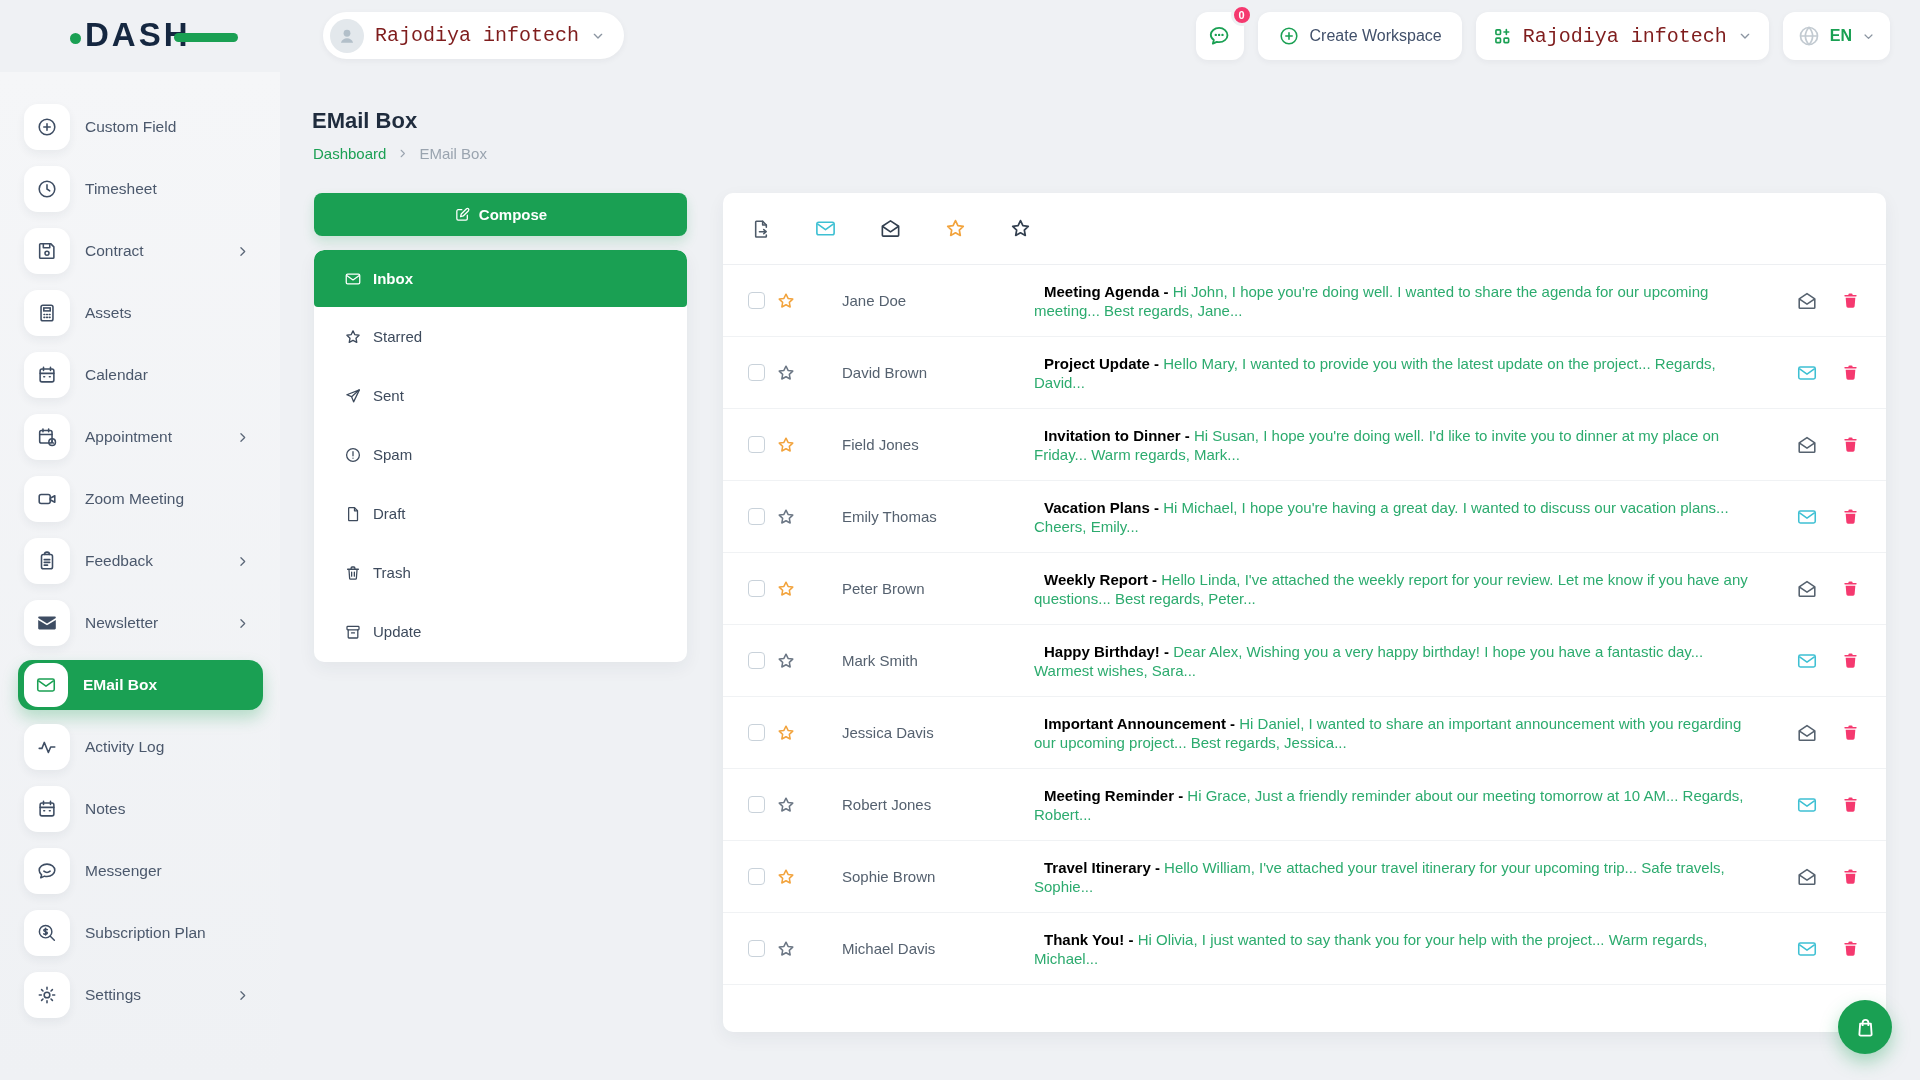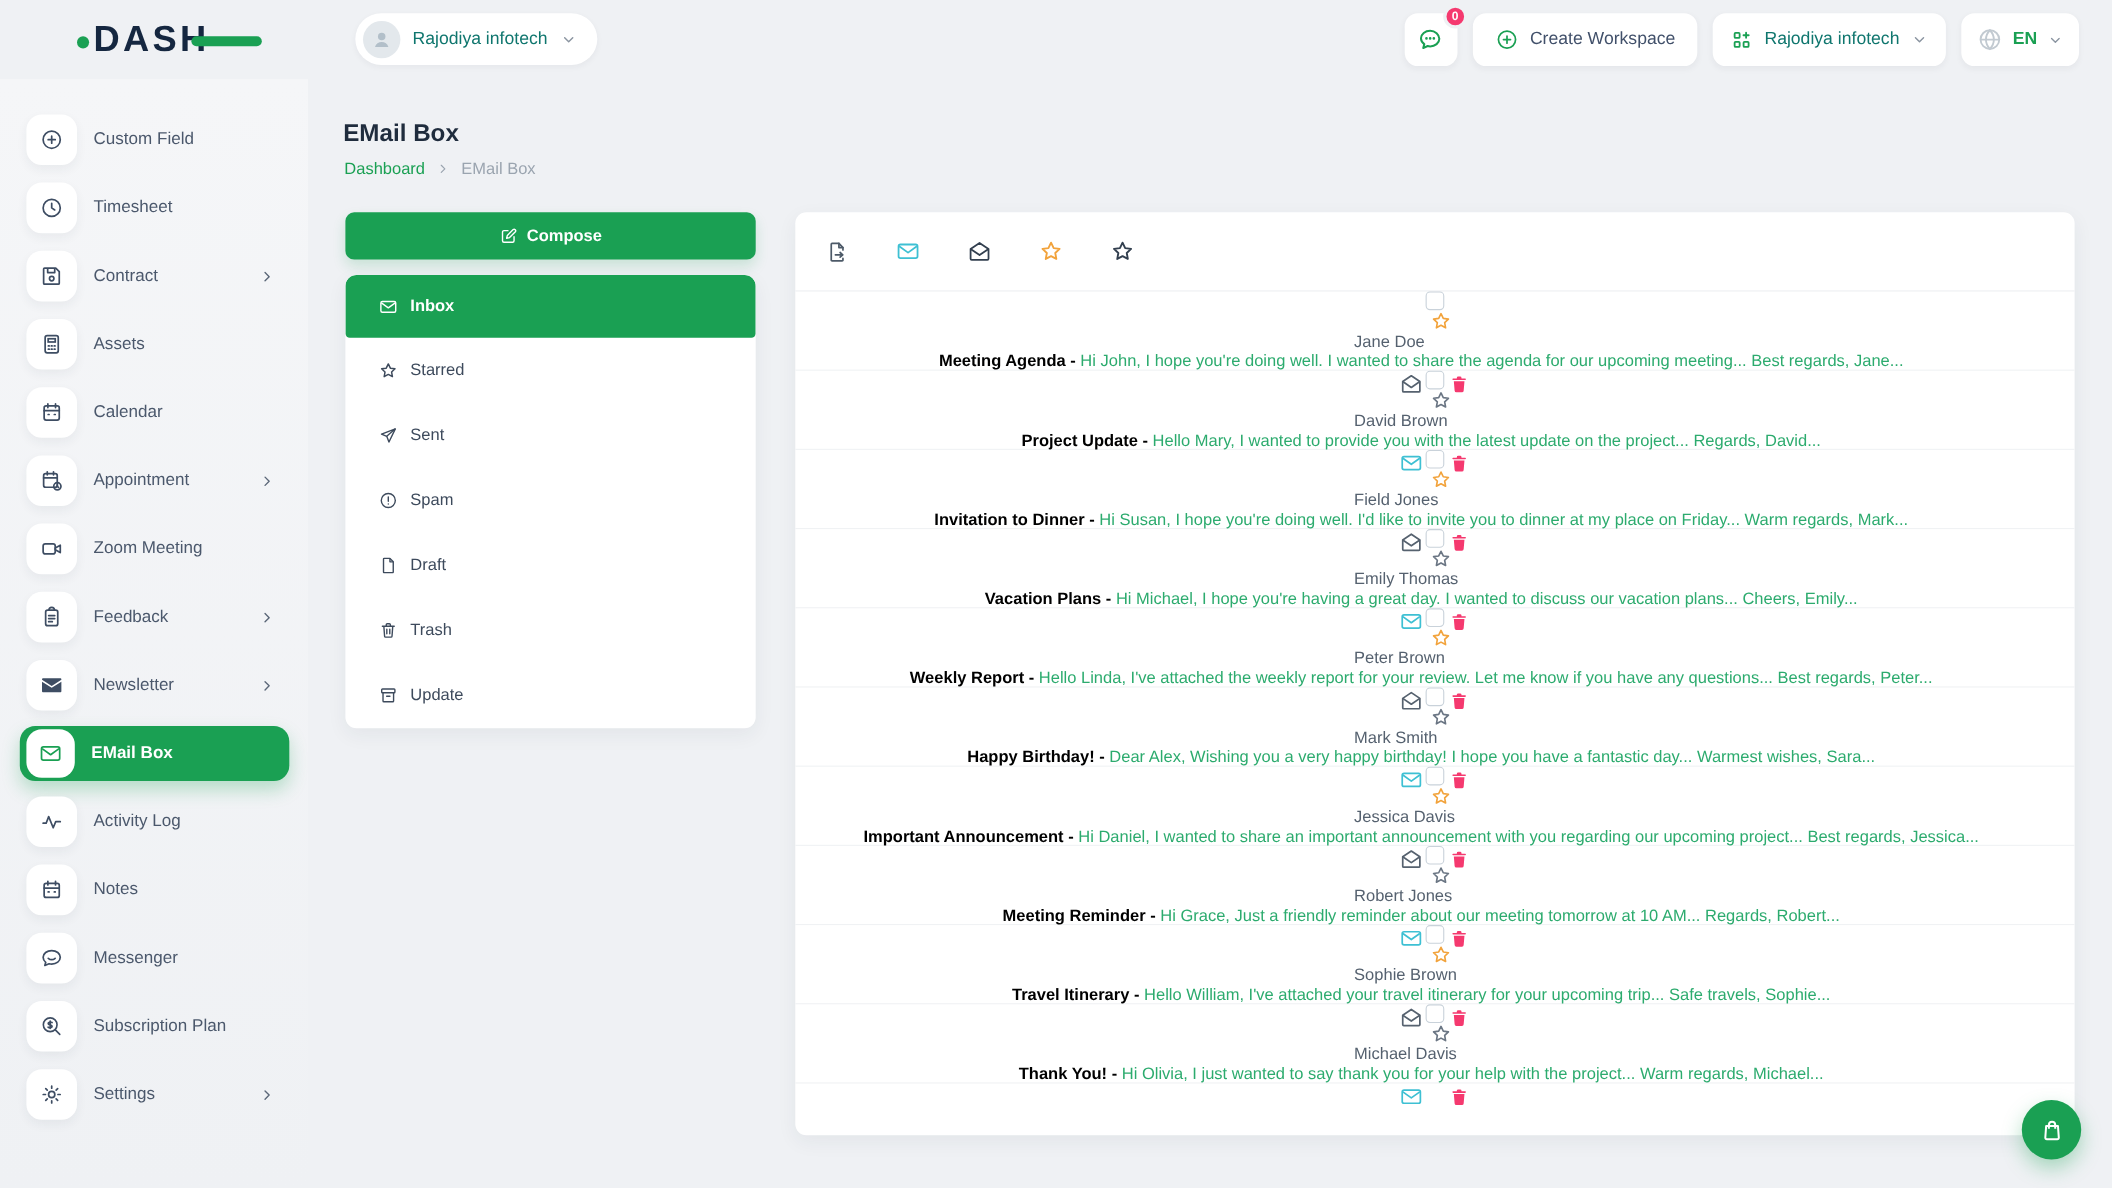--- a/index.html
+++ b/index.html
@@ -10,21 +10,21 @@
   
   .header { position:absolute; top:0; left:0; right:0; height:72px; }
   .logo { position:absolute; left:72px; top:16px; width:150px; height:40px; }
   .logo-dot { position:absolute; left:-2px; top:17px; width:11px; height:11px; border-radius:50%; background:#1aa053; }
   .logo-text { position:absolute; left:13px; top:0; font-size:33px; font-weight:800; letter-spacing:3px; color:#152740; }
   .logo-dash { position:absolute; right:-16px; top:17px; width:64px; height:9px; border-radius:5px; background:#1aa053; }
 
   .pill { background:#fff; border-radius:12px; display:flex; align-items:center; box-shadow:0 2px 6px rgba(32,44,62,.05); }
   .user-pill { position:absolute; left:323px; top:12px; height:47px; padding:0 18px 0 7px; border-radius:24px; gap:11px; }
   .avatar { width:34px; height:34px; border-radius:50%; background:#e3e8ec; display:flex; align-items:center; justify-content:center; color:#b2bfc9; }
-  .pill-label { font-size:16px; color:#0f766e; }
+  .pill-label { font-size:20px; color:#7f1d1d;font-family:Liberation Mono, monospace; }
   .chev { color:#8b95a1; display:flex; }
 
   .header-right { position:absolute; right:30px; top:12px; display:flex; gap:14px; align-items:center; }
   .chat-btn { position:relative; width:48px; height:48px; border-radius:12px; background:#fff; box-shadow:0 2px 6px rgba(32,44,62,.05); display:flex; align-items:center; justify-content:center; color:#1aa053; }
   .chat-badge { position:absolute; top:-8px; right:-9px; min-width:22px; height:22px; border-radius:11px; background:#f5396f; color:#fff; font-size:11px; font-weight:700; display:flex; align-items:center; justify-content:center; border:3px solid #eff1f4; }
   .btn-ws { height:48px; padding:0 20px; gap:10px; font-size:16px; color:#41506a; }
   .btn-ws .plus { color:#1aa053; display:flex; }
   .ws-pill { height:48px; padding:0 16px; gap:10px; font-size:16px; color:#3d4c60; }
   .ws-pill .grid { color:#1aa053; display:flex; }
   .lang-pill { height:48px; padding:0 14px; gap:9px;justify-content:flex-end; }
@@ -60,21 +60,21 @@
 
   .mail-card { position:absolute; left:443px; top:121px; width:1163px; height:839px; background:#fff; border-radius:10px; box-shadow:0 6px 18px rgba(33,48,66,.06); }
   .mail-toolbar { height:72px; display:flex; align-items:center; padding-left:27px; gap:42px; border-bottom:1px solid #edeff2; }
   .tb-ic { display:flex; cursor:pointer; }
   .tb-export { color:#4d5a68; }
   .tb-unread { color:#3ec0d3; }
   .tb-read { color:#323f4f; }
   .tb-star-on { color:#f2a33c; }
   .tb-star-off { color:#323f4f; }
 
-  .email-row { height:72px; display:flex; align-items:center; padding:0 26px 0 25px; border-bottom:1px solid #f0f2f4; cursor:pointer;flex-direction:column; }
+  .email-row { height:72px; display:flex; align-items:center; padding:0 26px 0 25px; border-bottom:1px solid #f0f2f4; cursor:pointer; }
   .checkbox { width:17px; height:17px; border:1.5px solid #c9d2da; border-radius:4px; background:#fff; flex:none; cursor:pointer; }
   .row-star { margin-left:11px; display:flex; color:#6b7684; flex:none; cursor:pointer; }
   .row-star.starred { color:#f2a33c; }
   .sender { margin-left:46px; width:192px; flex:none; font-size:15px; color:#55616f; }
   .snippet { flex:1; font-size:15px; line-height:19px; padding-right:34px; color:#2cab6e; }
   .subject { font-weight:700; color:#000000;margin-left:10px; }
   .row-actions { display:flex; align-items:center; gap:23px; flex:none; }
   .env-ic { display:flex; cursor:pointer; }
   .env-open { color:#56626f; }
   .env-closed { color:#3ec0d3; display:none; }

